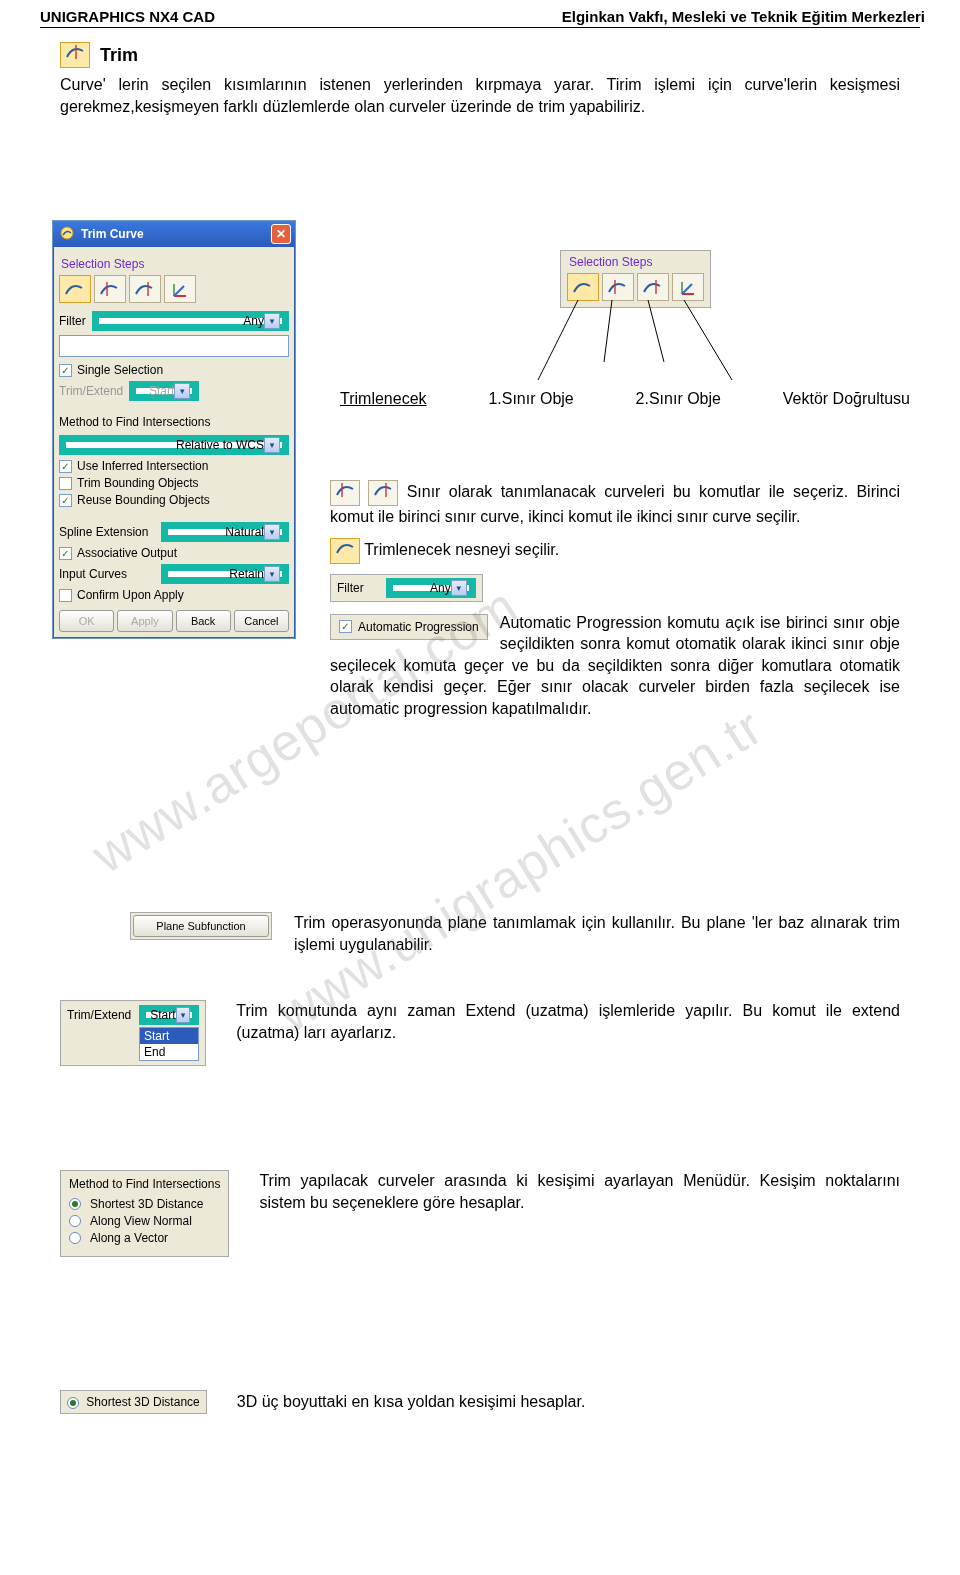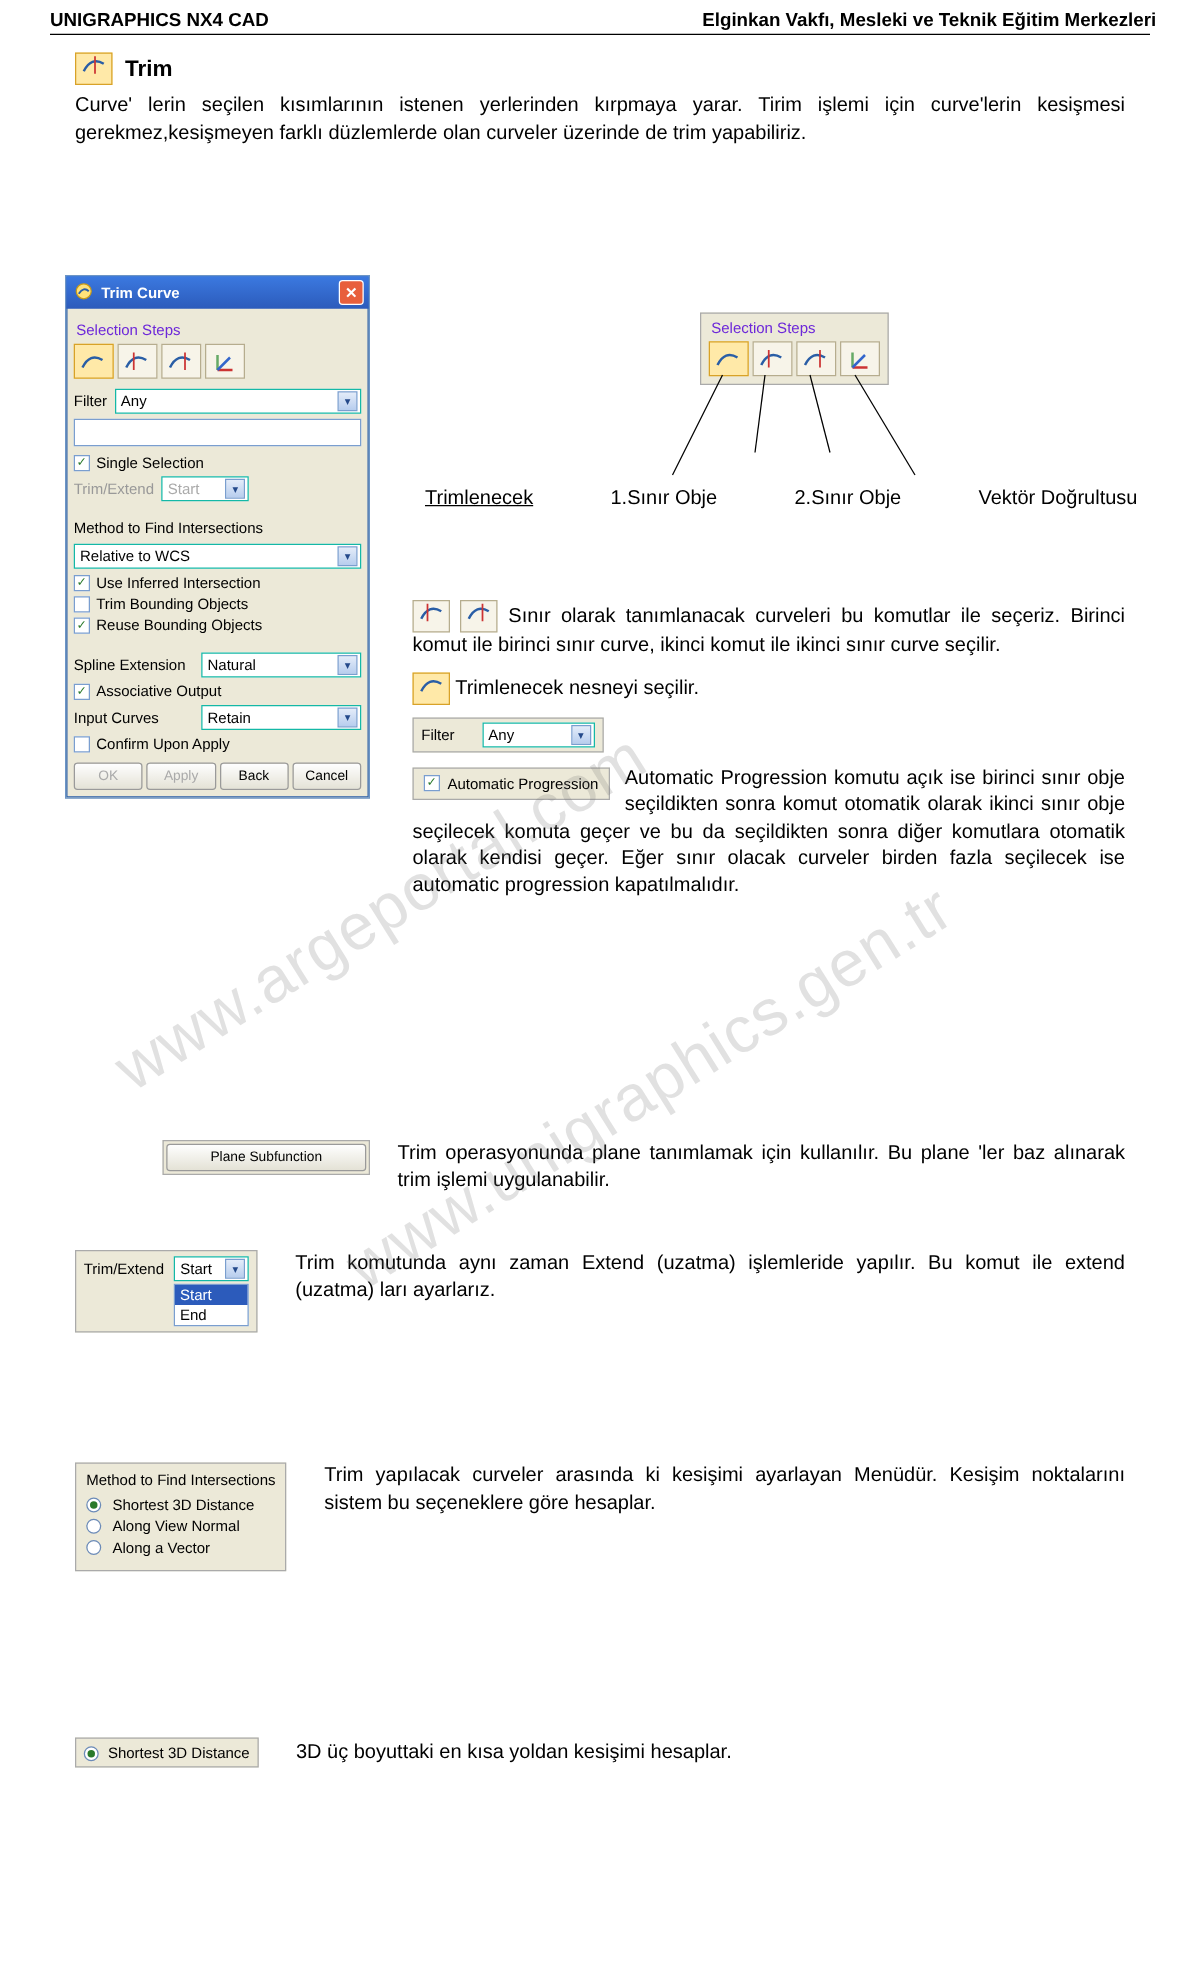--- a/index.html
+++ b/index.html
@@ -118,25 +118,25 @@
     align-items: center;
     gap: 6px;
     margin: 4px 0;
   }
   .field-label { font-size: 12px; color: #000; }
   .field-label.disabled { color: #999; }
   .combo {
     flex: 1;
     height: 20px;
     background: #fff;
-    border: 1px solid #14b8a6;
-    font-size: 12px;
-    display: flex;
-    align-items: center;
-    justify-content: space-between;
+    border: 7px solid #14b8a6;
+    font-size: 12px;
+    display: flex;
+    align-items: center;
+    justify-content: flex-end;
     padding: 0 2px 0 4px;
   }
   .combo-btn {
     width: 16px;
     height: 16px;
     background: linear-gradient(#e4ecf9,#b7cdee);
     border: 1px solid #7a9ecf;
     display: flex;
     align-items: center;
     justify-content: center;
@@ -249,21 +249,21 @@
     font-size: 12px;
     vertical-align: top;
   }
 
   .plane-sub-btn {
     display: inline-block;
     background: #ece9d8;
     border: 1px solid #aaa;
     padding: 2px 2px;
   }
-  .plane-sub-btn .btn { width: 160px; }
+  .plane-sub-btn .btn { width: 136px; }
 
   .trimext-ctl {
     display: inline-block;
     background: #ece9d8;
     border: 1px solid #aaa;
     padding: 4px 6px 4px 6px;
     font-size: 12px;
     vertical-align: top;
   }
   .trimext-ctl .listbox {

